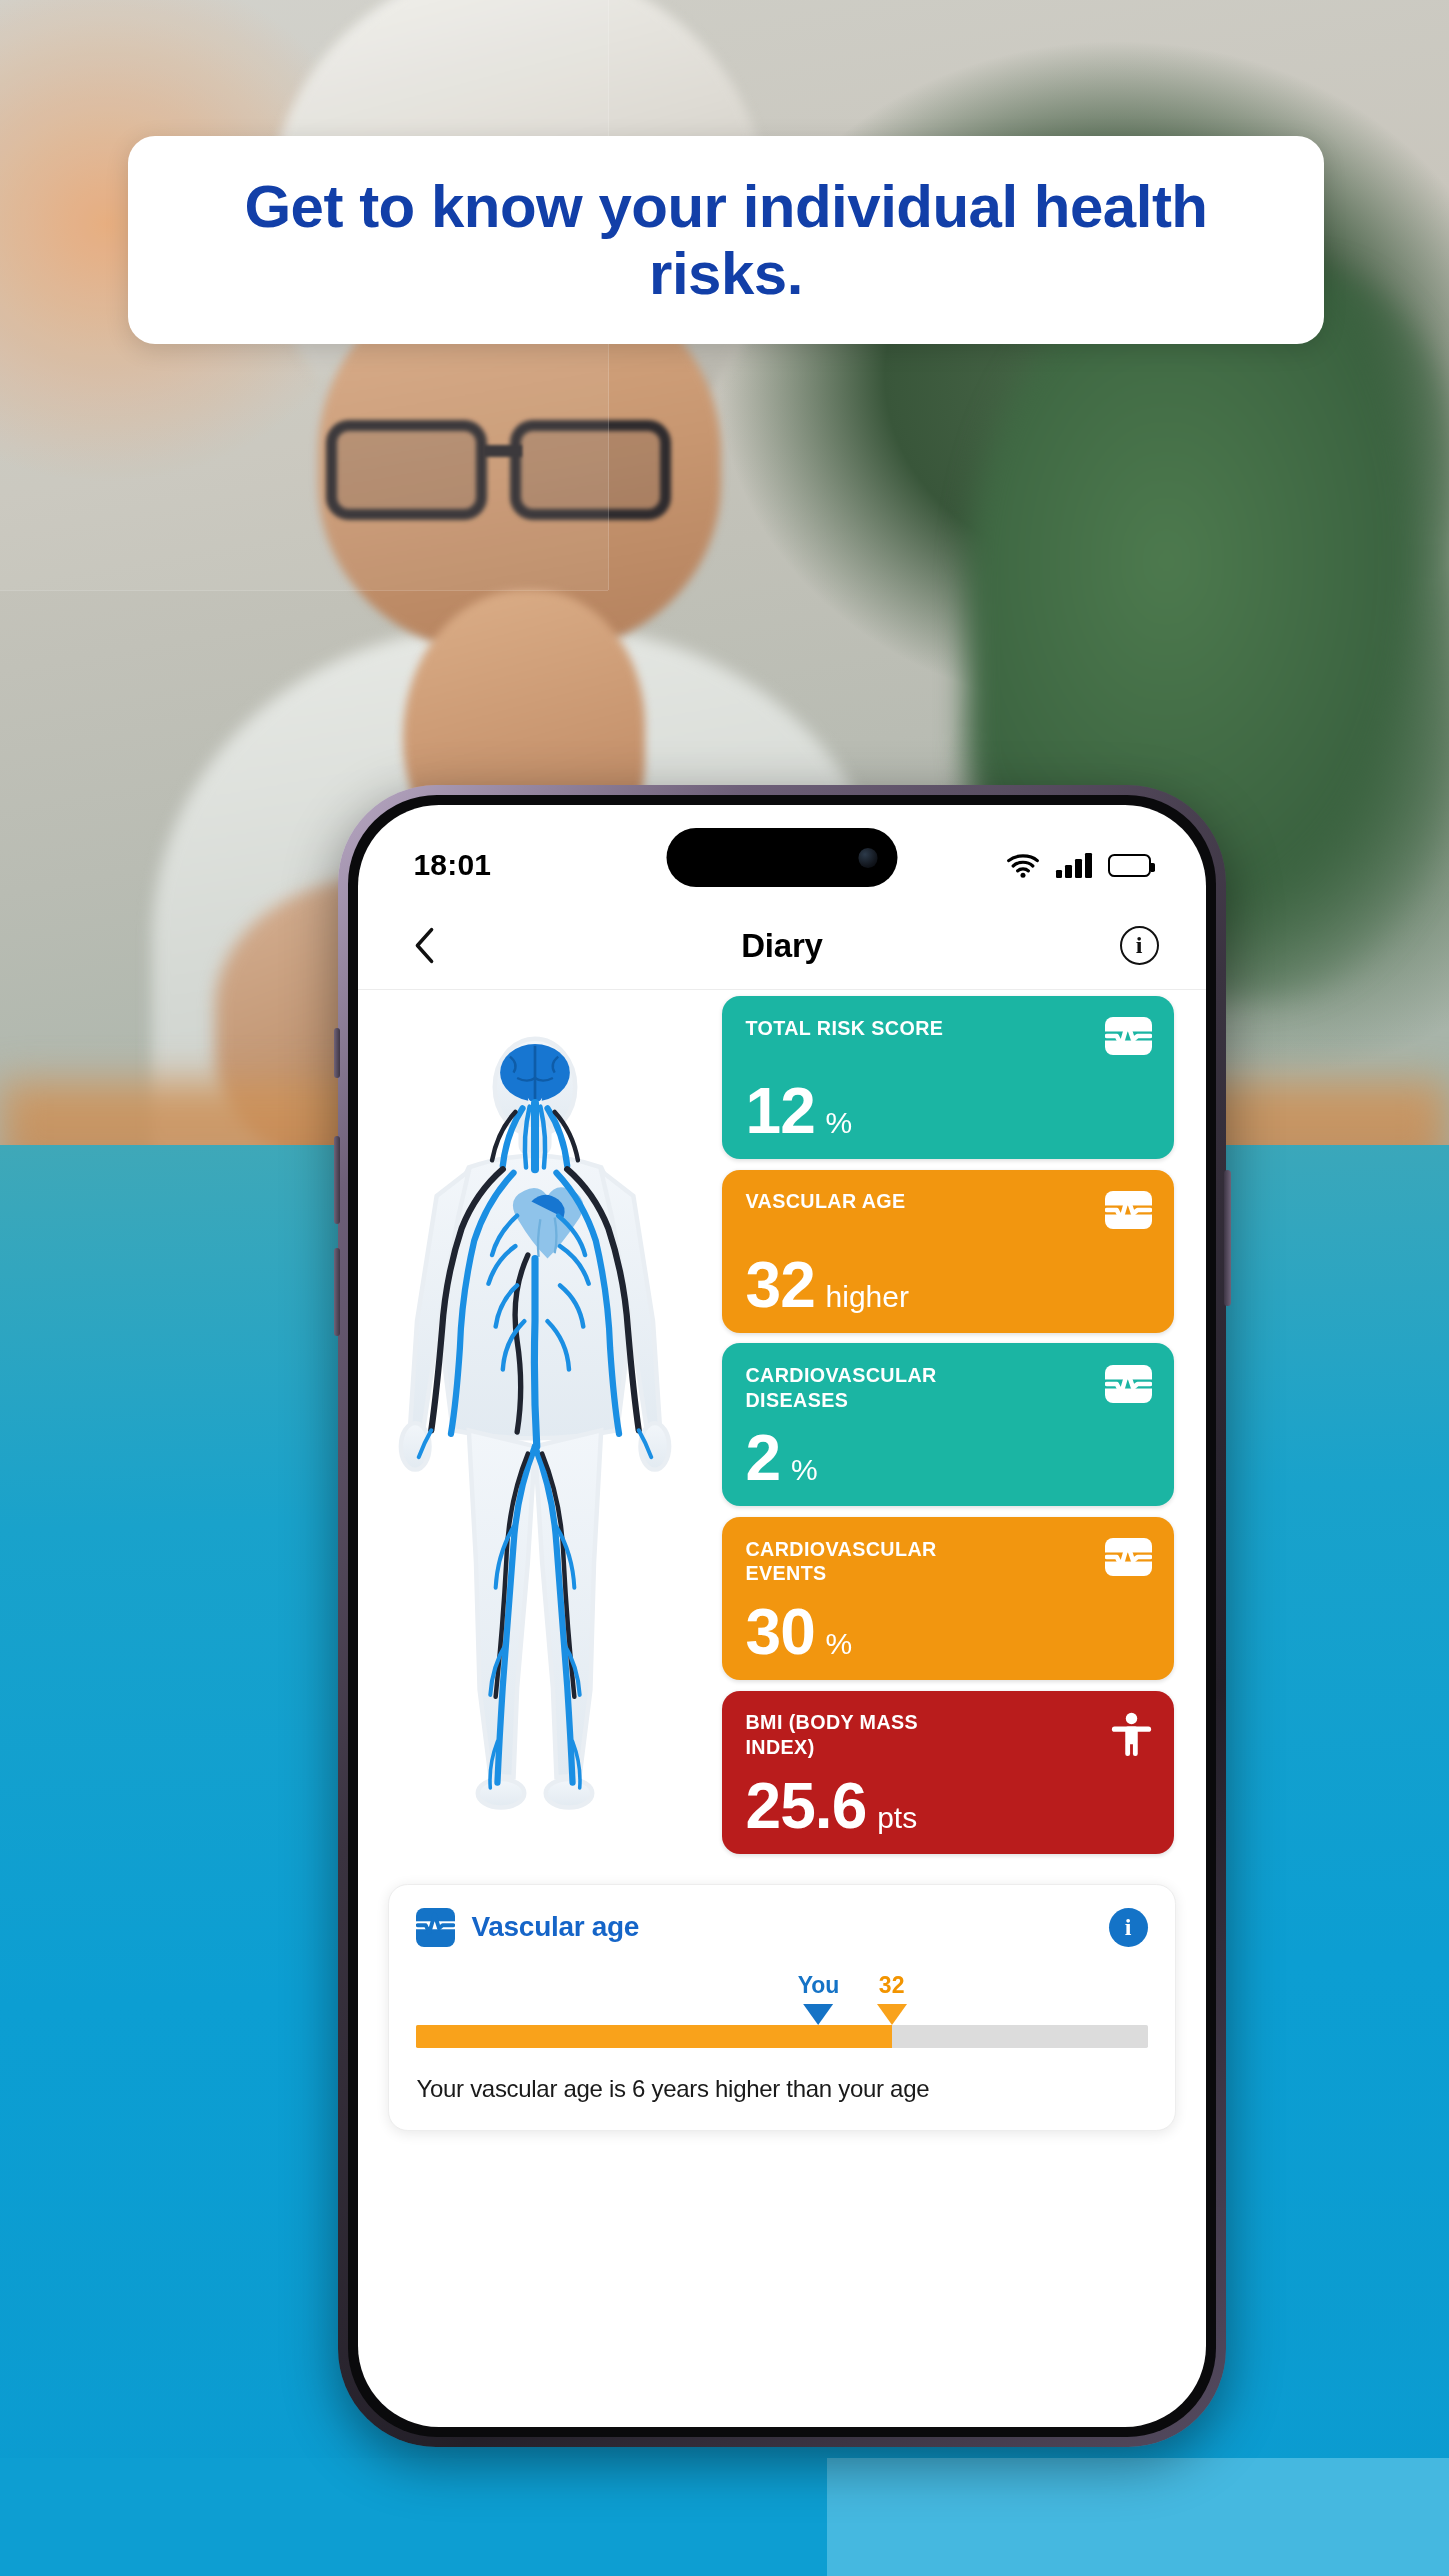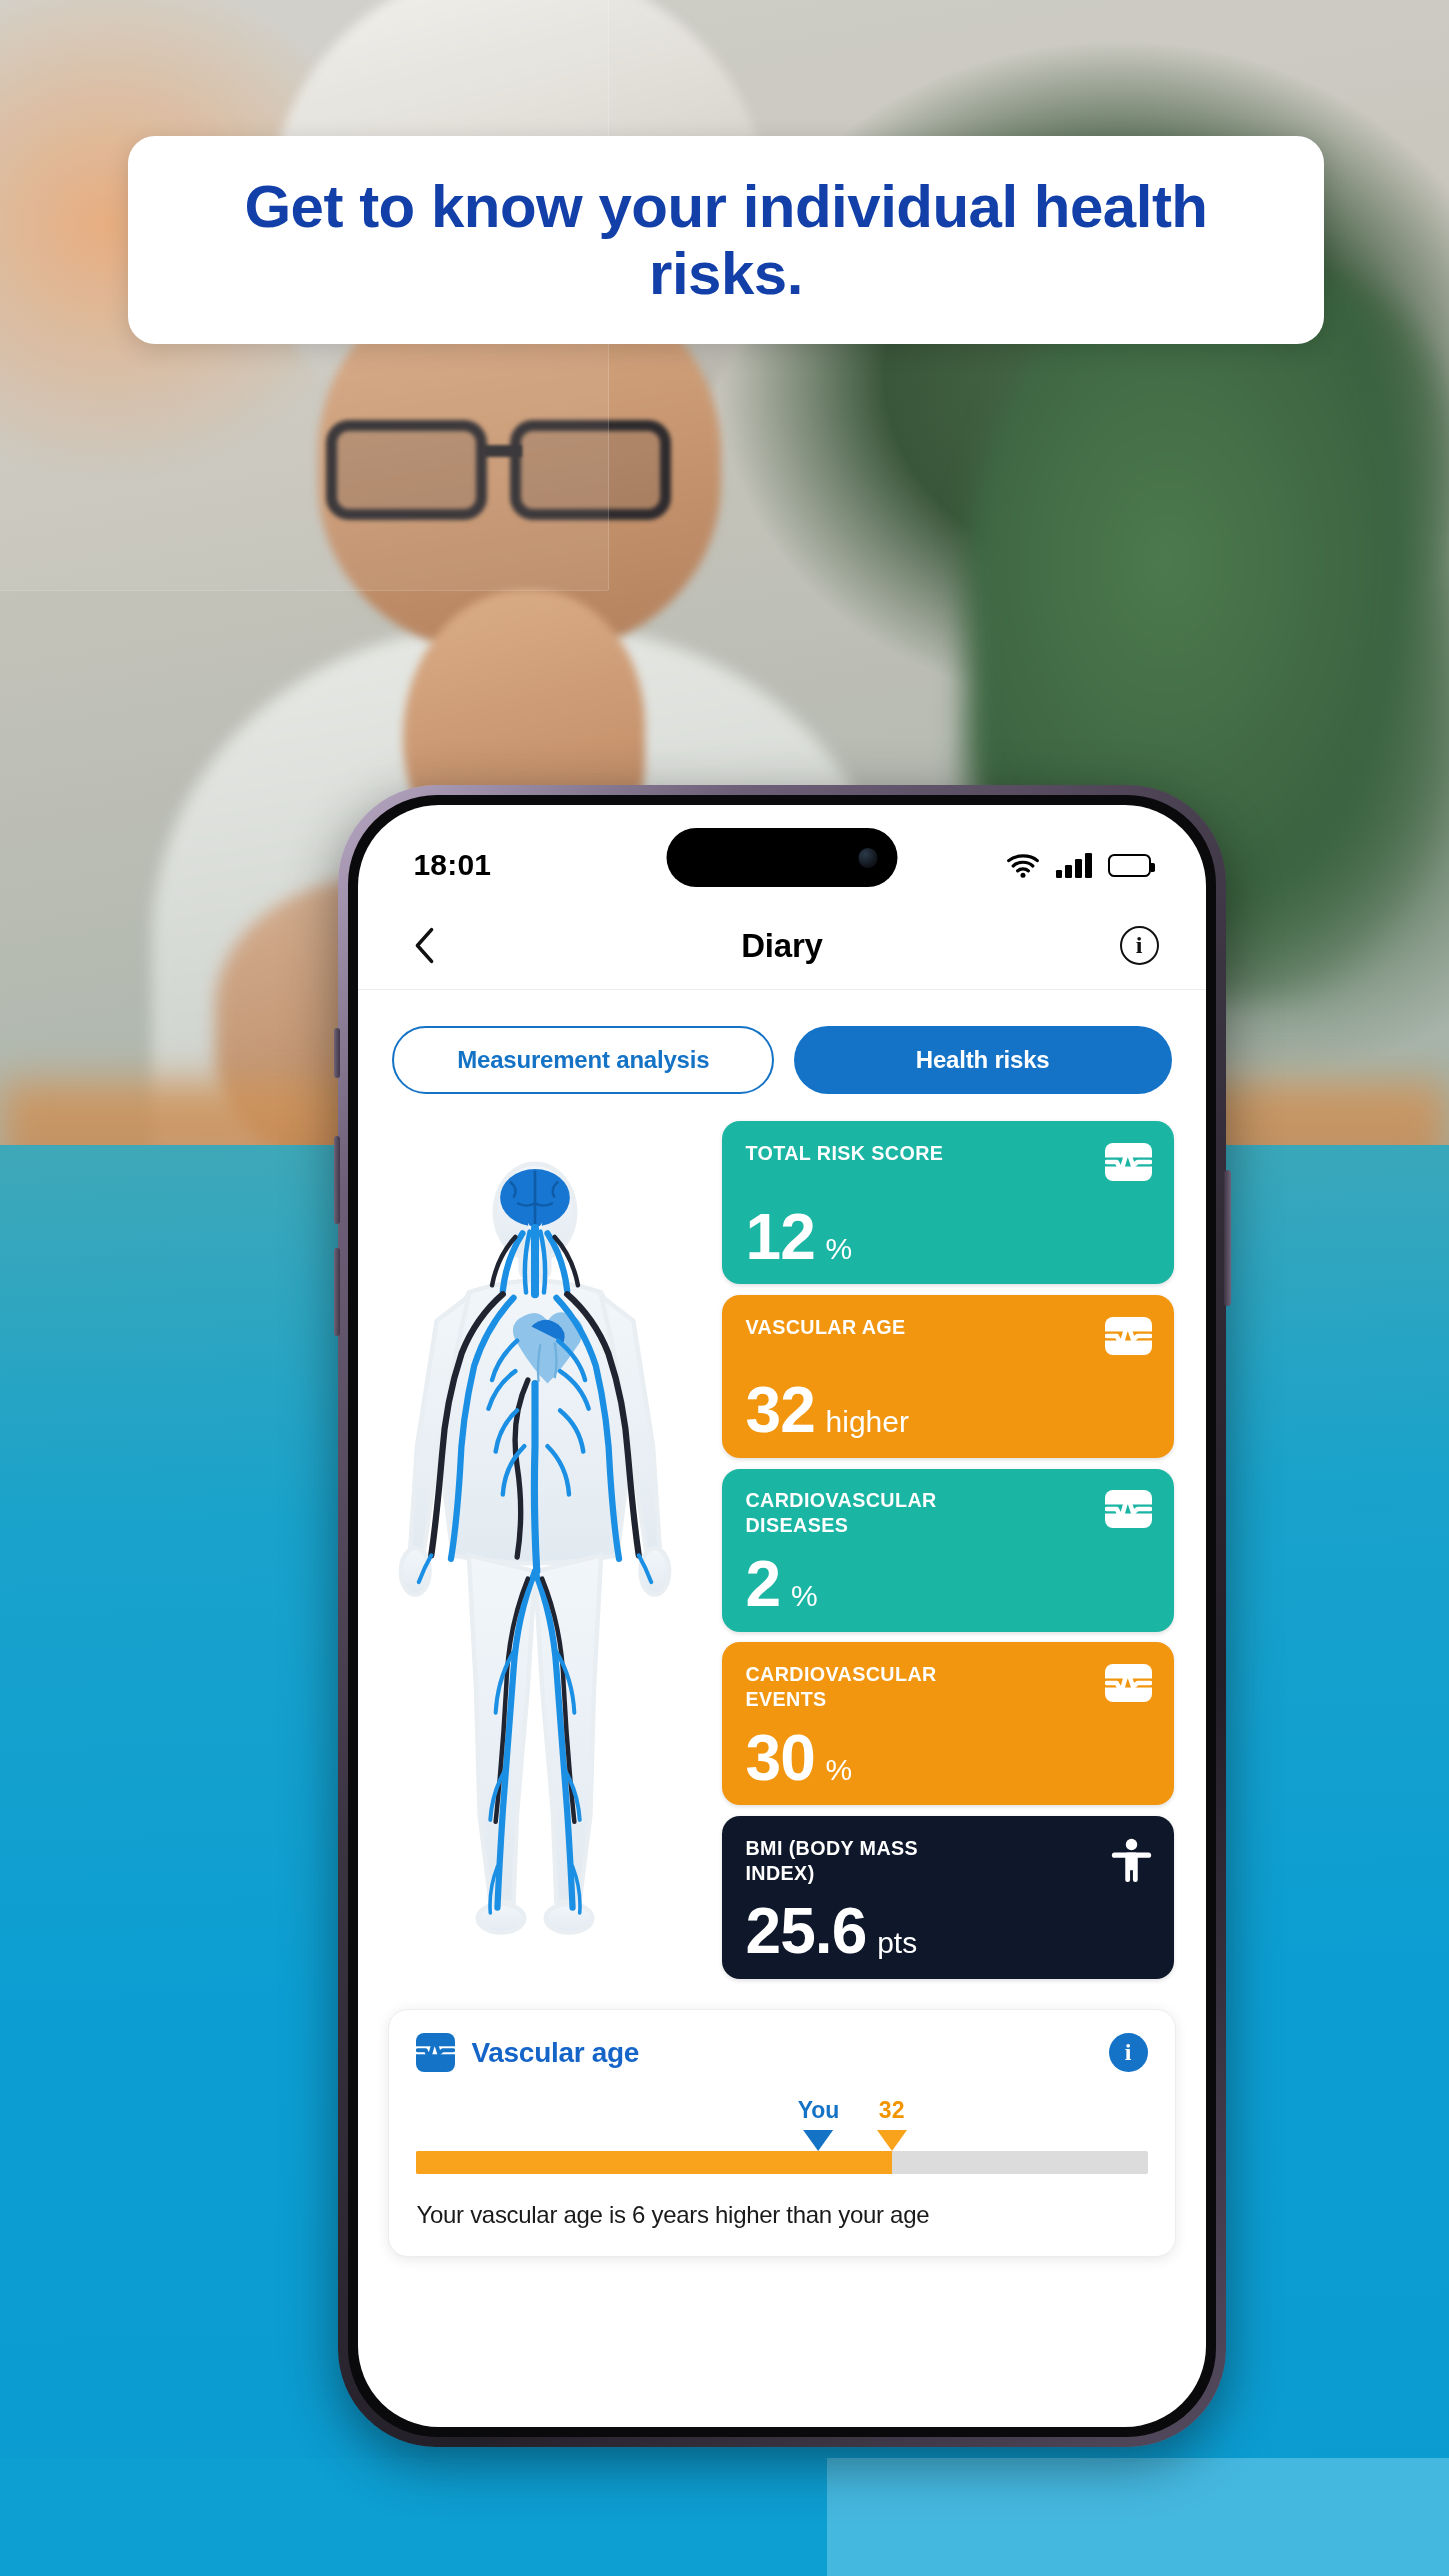--- a/index.html
+++ b/index.html
@@ -321,24 +321,20 @@
       <div id="appbar">
         <div id="back-chevron">
           <svg width="23" height="39" viewBox="0 0 26 44">
             <path d="M21 4 L5 22 L21 40" stroke="#111" stroke-width="4" fill="none" stroke-linecap="round" stroke-linejoin="round"></path>
           </svg>
         </div>
         <div class="title">Diary</div>
         <div class="info-outline">i</div>
       </div>
 
-      <div id="tabs">
-        <div class="tab outline">Measurement analysis</div>
-        <div class="tab filled">Health risks</div>
-      </div>
 
       <div id="content">
 
         <div id="body-illu">
           <svg width="304" height="805" viewBox="0 0 340 900">
             <defs>
               <linearGradient id="skin" x1="0" y1="0" x2="0" y2="1">
                 <stop offset="0%" stop-color="#f2f6fa"></stop>
                 <stop offset="100%" stop-color="#e2eaf1"></stop>
               </linearGradient>
@@ -462,21 +458,21 @@
             <div class="cardicon">
               <div class="pulse-badge">
                 <svg width="47" height="38" viewBox="0 0 52 42">
                   <rect x="0" y="16" width="52" height="10" fill="#f2960f"></rect>
                   <polyline points="2,21 13,21 18,31 25,7 31,25 36,21 50,21" stroke="#fff" stroke-width="5" fill="none" stroke-linejoin="round" stroke-linecap="round"></polyline>
                 </svg>
               </div>
             </div>
           </div>
 
-          <div class="card" style="background:#0f172a">
+          <div class="card" style="background:#b91c1c">
             <div class="label">BMI (BODY MASS INDEX)</div>
             <div class="valrow">
               <span class="val">25.6</span>
               <span class="unit">pts</span>
             </div>
             <div class="cardicon">
               <svg width="41" height="45" viewBox="0 0 46 50">
                 <circle cx="23" cy="7" r="6.4" fill="#fff"></circle>
                 <rect x="1" y="16" width="44" height="6" rx="3" fill="#fff"></rect>
                 <rect x="16" y="16" width="14" height="20" rx="3" fill="#fff"></rect>

